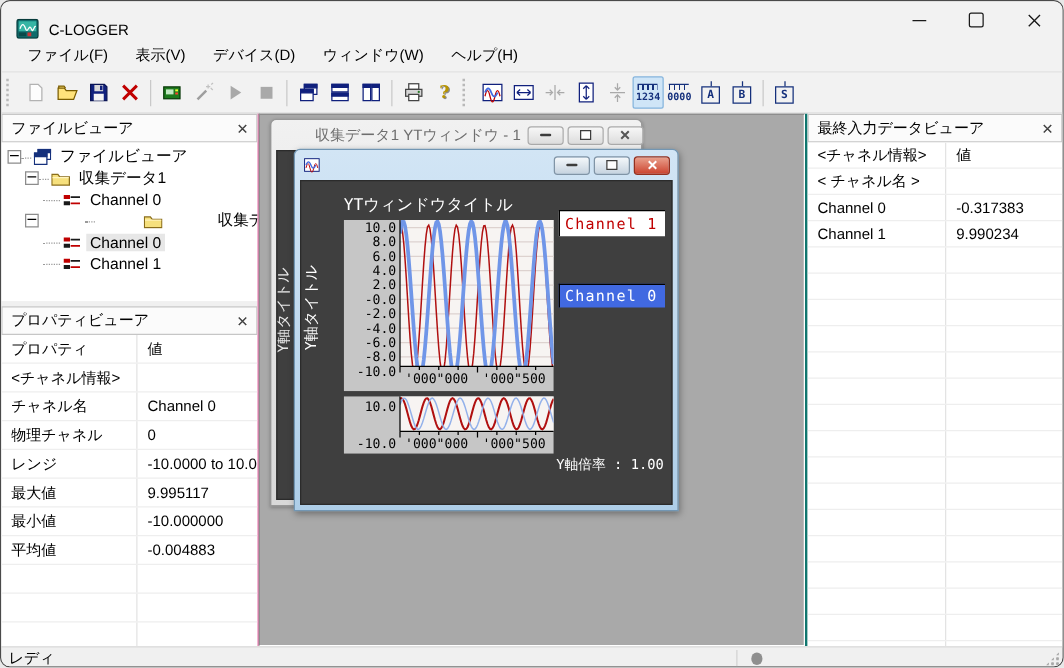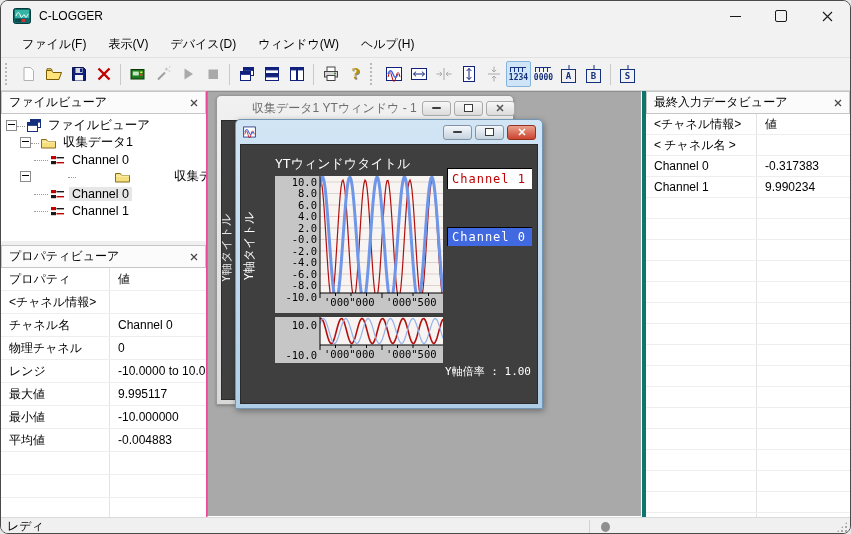--- a/index.html
+++ b/index.html
@@ -1,19 +1,19 @@
 <!DOCTYPE html>
 <html><head>
 <meta charset="utf-8">
 <style>
   html,body{margin:0;padding:0;background:#e8e8e8;}
   .app{position:relative;width:849px;height:532px;border:1px solid #4a4a4a;border-radius:8px;
        overflow:hidden;background:#f0f0f0;font-family:"Liberation Sans",sans-serif;font-size:12px;color:#000;}
   
-  .titlebar{height:30px;display:flex;align-items:center;background:#f2f2f2;}
+  .titlebar{height:30px;display:flex;align-items:flex-end;background:#f2f2f2;}
   .app-icon{margin:0 8px 0 12px;display:flex;}
   .win-controls{margin-left:auto;display:flex;height:100%;}
   .wbtn{width:46px;height:100%;display:flex;align-items:center;justify-content:center;background:transparent;border:0;}
   .g-line{width:11px;height:1px;background:#1a1a1a;}
   .g-box{width:10px;height:10px;border:1px solid #1a1a1a;border-radius:2px;}
   
   .menubar{height:26px;display:flex;align-items:center;background:#f2f2f2;padding-left:10px;}
   .menu-item{padding:4px 11px;white-space:nowrap;}
   
   .toolbar{height:32px;display:flex;align-items:center;background:#f2f2f2;
@@ -28,21 +28,21 @@
   .ruler{width:16px;height:4px;border-top:1px solid #15307c;
          background:repeating-linear-gradient(90deg,#15307c 0 1px,transparent 1px 4px);}
   .digits{font:bold 8px "DejaVu Sans Mono",monospace;color:#15307c;margin-top:1px;}
   .tagbox{position:relative;width:13px;height:12px;border:1px solid #15307c;margin-top:4px;
           display:flex;align-items:center;justify-content:center;}
   .tagstem{position:absolute;top:-5px;left:50%;width:1px;height:4px;background:#15307c;transform:translateX(-50%);}
   .tagletter{font:bold 9px "DejaVu Sans Mono",monospace;color:#15307c;}
   
   .main{display:flex;height:426px;}
   .left-col{width:205px;flex:none;display:flex;flex-direction:column;background:#f0f0f0;border-right:1px solid #ec4899;overflow:hidden;}
-  .right-col{width:204px;flex:none;background:#fff;border-left:4px solid #0f766e;overflow:hidden;}
+  .right-col{width:204px;flex:none;background:#fff;border-left:2px solid #0f766e;overflow:hidden;}
   .panel-header{height:21px;flex:none;display:flex;align-items:center;padding:0 7px;
                 background:#fbfbfb;border:1px solid #c6c6c6;}
   .panel-close{margin-left:auto;display:flex;background:transparent;border:0;padding:0;}
   .panel-body{background:#fff;flex:1;overflow:hidden;}
   
   .tree{background:#fff;height:124px;overflow:hidden;padding-top:3px;}
   .trow{height:17px;display:flex;align-items:center;}
   .expander{width:9px;height:9px;border:1px solid #8c8c8c;background:#fff;position:relative;flex:none;}
   .expander::before{content:"";position:absolute;left:1px;right:1px;top:3px;height:1px;background:#000;}
   .dots{width:8px;height:1px;border-bottom:1px dotted #9a9a9a;flex:none;}

